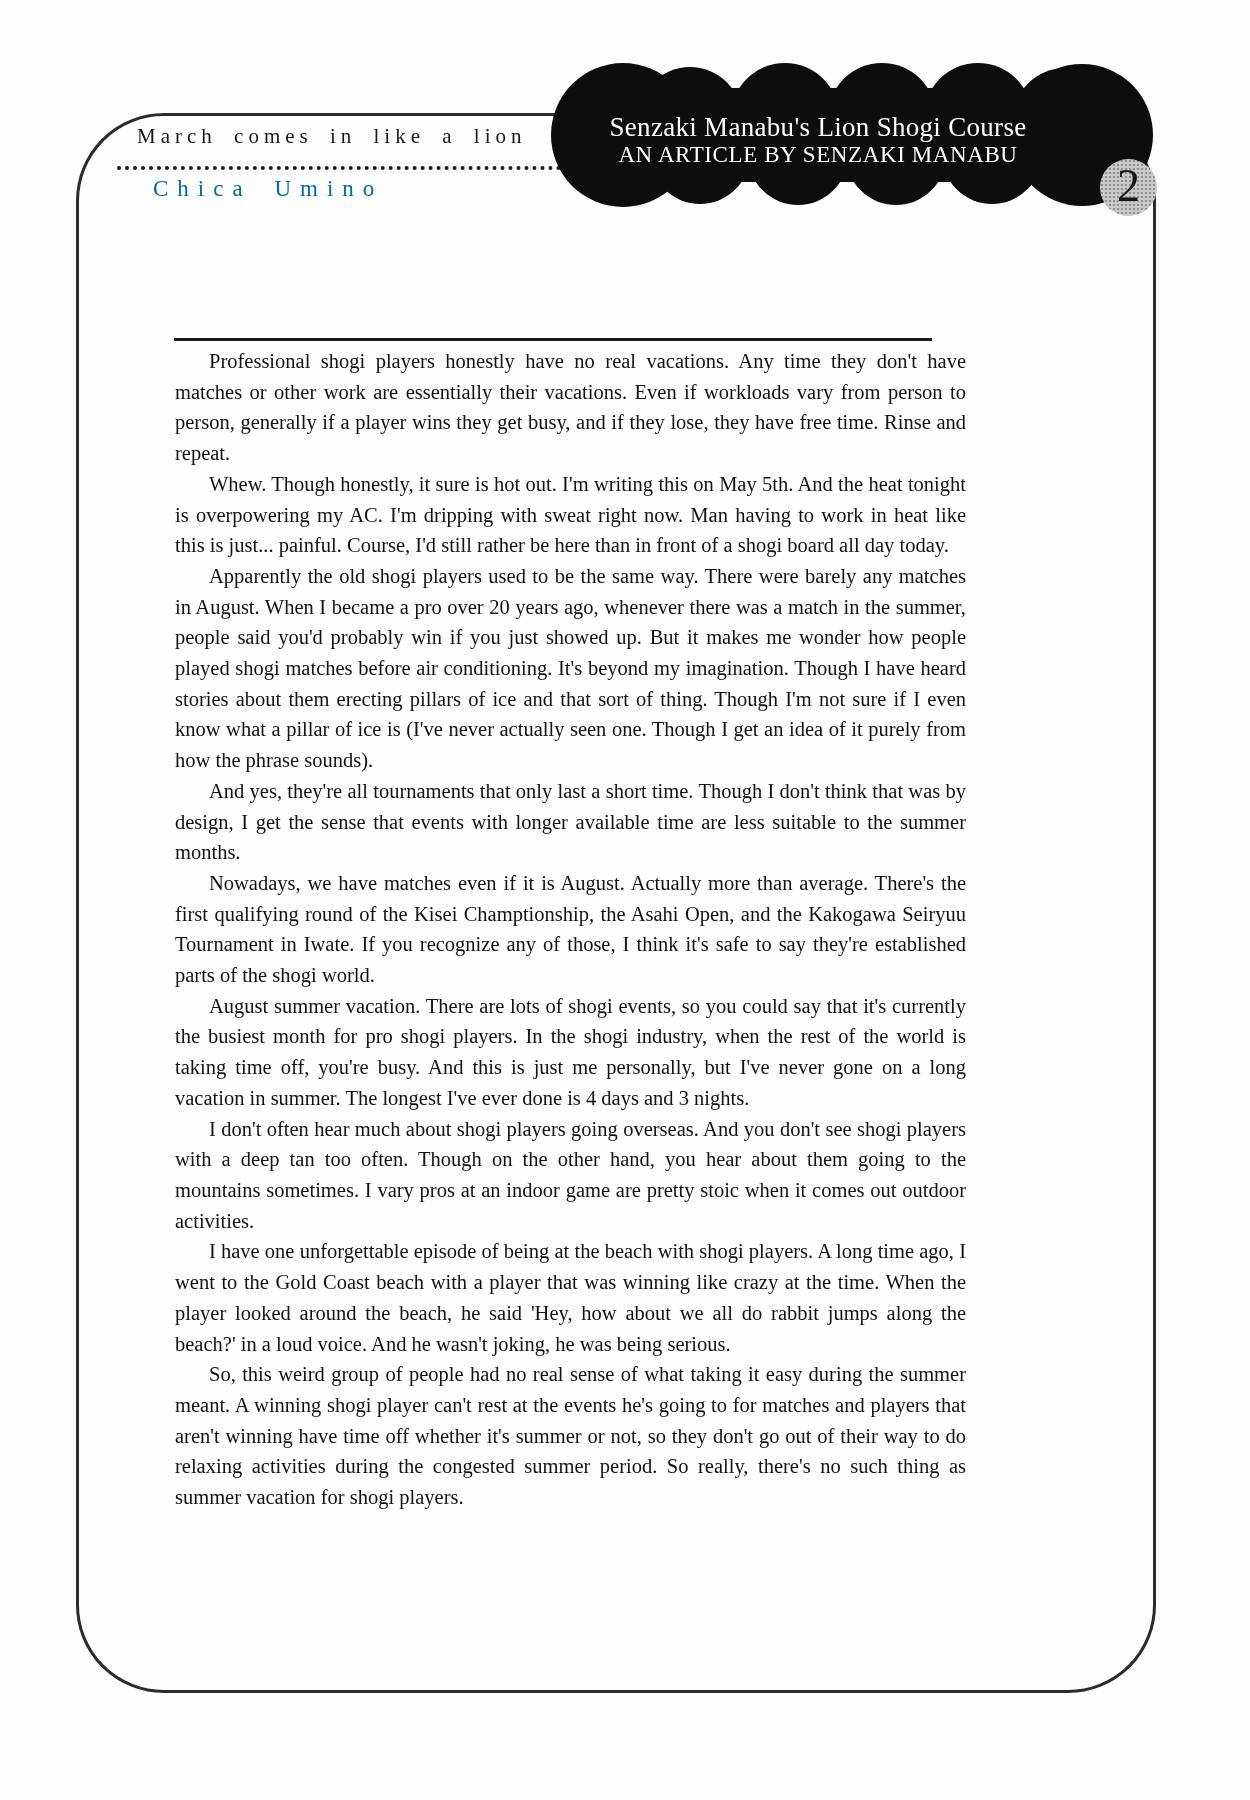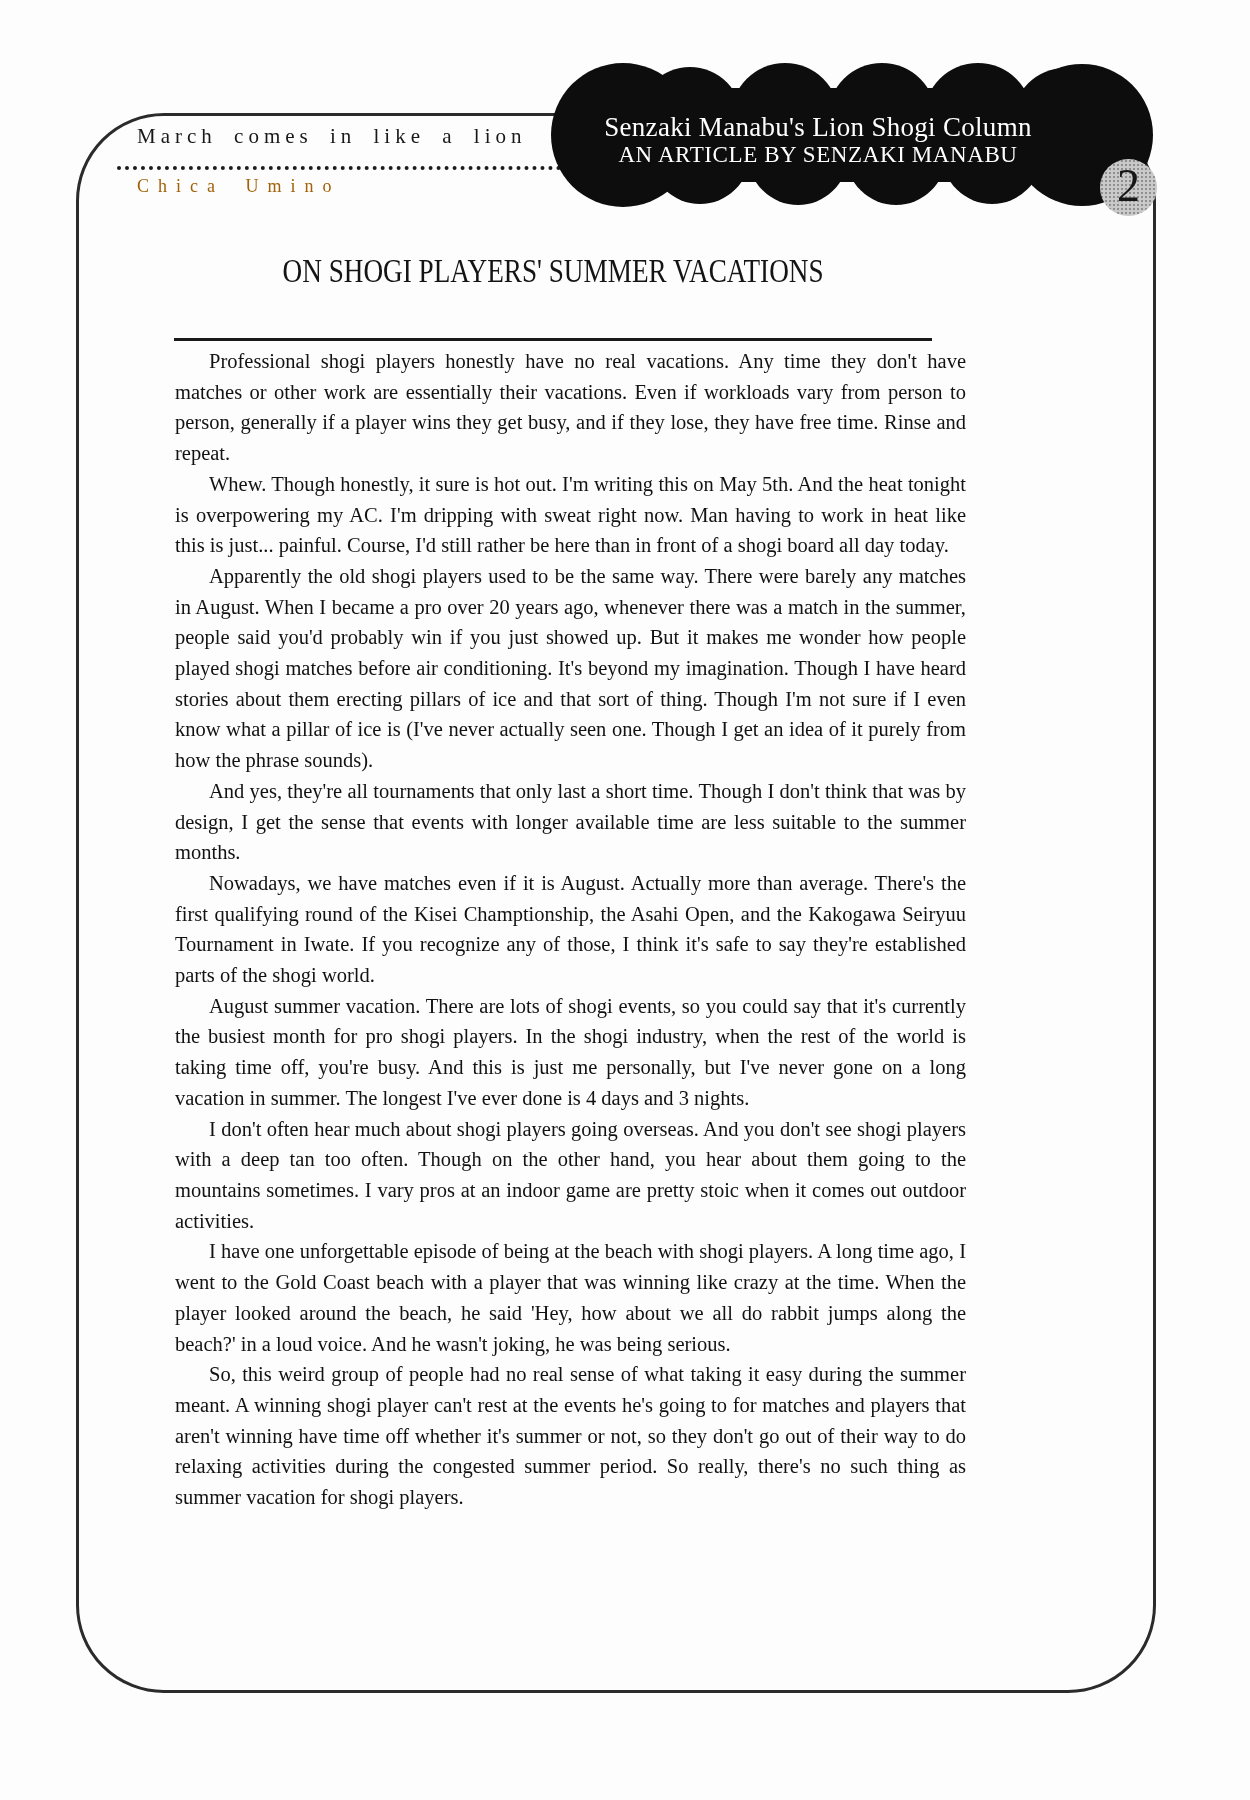--- a/index.html
+++ b/index.html
@@ -42,26 +42,26 @@
   .dotted-rule {
     position: absolute;
     left: 117px;
     top: 166px;
     width: 524px;
     height: 0;
     border-bottom: 4px dotted #1c1c1c;
   }
   .author-name {
     position: absolute;
-    left: 137px;
+    left: 153px;
     top: 176px;
-    font-size: 18px;
+    font-size: 23px;
     letter-spacing: 9px;
     word-spacing: 8px;
-    color: #a16207;
+    color: #0369a1;
     white-space: nowrap;
   }
   
   .badge {
     position: absolute;
     left: 550px;
     top: 62px;
     width: 604px;
     height: 146px;
   }
@@ -186,32 +186,29 @@
         <circle cx="150" cy="92" r="50"></circle>
         <circle cx="248" cy="93" r="50"></circle>
         <circle cx="346" cy="93" r="50"></circle>
         <circle cx="442" cy="92" r="50"></circle>
         <circle cx="527" cy="88" r="52"></circle>
         <circle cx="532" cy="73" r="71"></circle>
         <rect x="60" y="26" width="478" height="94"></rect>
       </g>
     </svg>
     <div class="badge-text">
-      <div class="badge-line1">Senzaki Manabu's Lion Shogi Column</div>
+      <div class="badge-line1">Senzaki Manabu's Lion Shogi Course</div>
       <div class="badge-line2">AN ARTICLE BY SENZAKI MANABU</div>
     </div>
   </div>
 
   <div class="number-chip">
     <span>2</span>
   </div>
 
-  <div class="article-title">
-    <span class="condensed">ON SHOGI PLAYERS' SUMMER VACATIONS</span>
-  </div>
 
   <div class="title-rule"></div>
 
   <div class="article-body">
     <p>Professional shogi players honestly have no real vacations. Any time they don't have matches or other work are essentially their vacations. Even if workloads vary from person to person, generally if a player wins they get busy, and if they lose, they have free time. Rinse and repeat.</p>
     <p>Whew. Though honestly, it sure is hot out. I'm writing this on May 5th. And the heat tonight is overpowering my AC. I'm dripping with sweat right now. Man having to work in heat like this is just... painful. Course, I'd still rather be here than in front of a shogi board all day today.</p>
     <p>Apparently the old shogi players used to be the same way. There were barely any matches in August. When I became a pro over 20 years ago, whenever there was a match in the summer, people said you'd probably win if you just showed up. But it makes me wonder how people played shogi matches before air conditioning. It's beyond my imagination. Though I have heard stories about them erecting pillars of ice and that sort of thing. Though I'm not sure if I even know what a pillar of ice is (I've never actually seen one. Though I get an idea of it purely from how the phrase sounds).</p>
     <p>And yes, they're all tournaments that only last a short time. Though I don't think that was by design, I get the sense that events with longer available time are less suitable to the summer months.</p>
     <p>Nowadays, we have matches even if it is August. Actually more than average. There's the first qualifying round of the Kisei Champtionship, the Asahi Open, and the Kakogawa Seiryuu Tournament in Iwate. If you recognize any of those, I think it's safe to say they're established parts of the shogi world.</p>
     <p>August summer vacation. There are lots of shogi events, so you could say that it's currently the busiest month for pro shogi players. In the shogi industry, when the rest of the world is taking time off, you're busy. And this is just me personally, but I've never gone on a long vacation in summer. The longest I've ever done is 4 days and 3 nights.</p>

